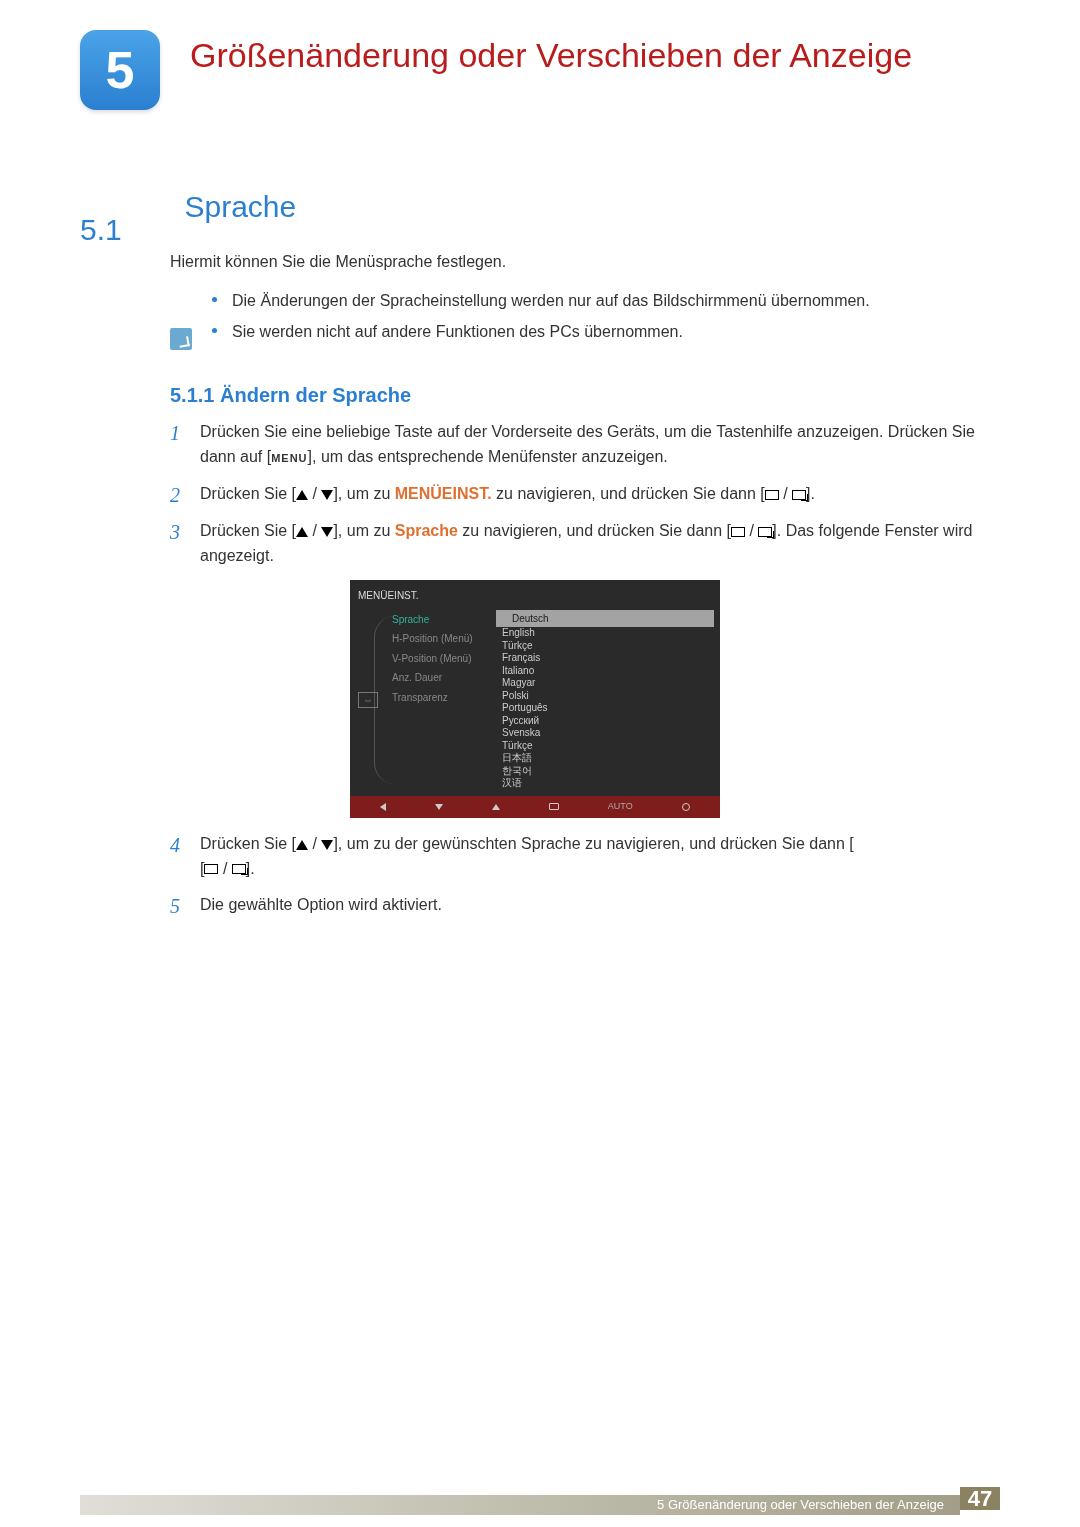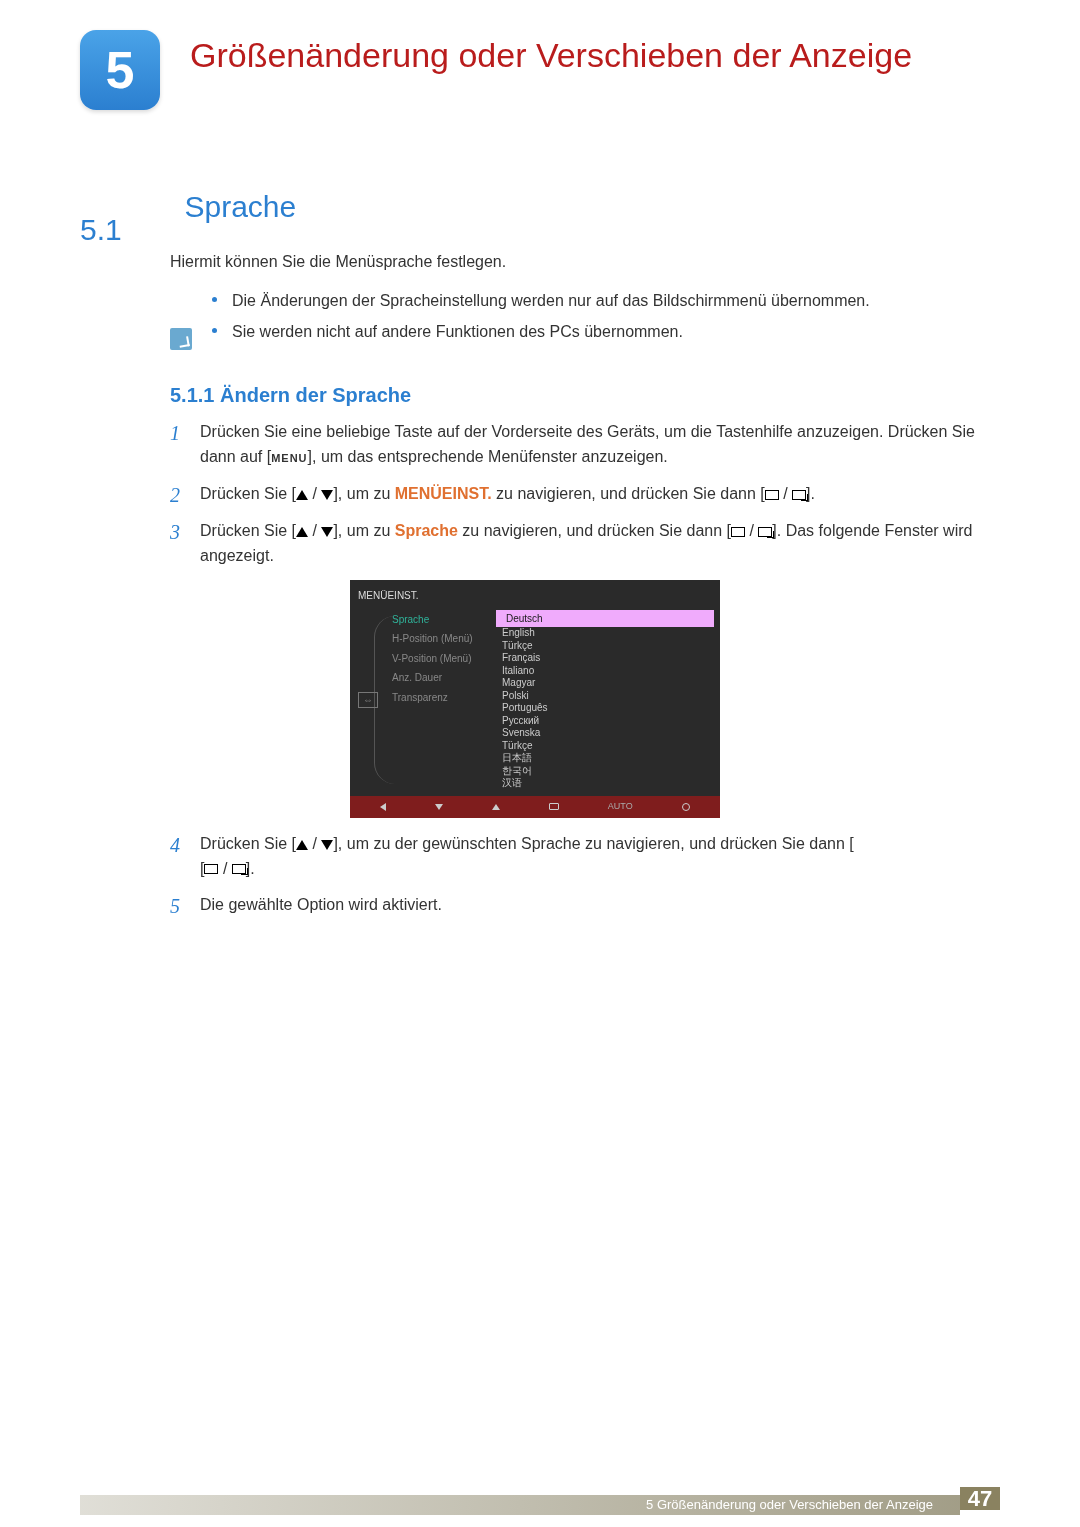--- a/index.html
+++ b/index.html
@@ -199,23 +199,23 @@
     width:20px;height:16px;border:1px solid #777;display:flex;align-items:center;justify-content:center;
     font-size:9px;color:#aaa;
   }
   .osd-left div { padding:2px 0; color:#888; font-size:10px;}
   .osd-left .active { color:#2fb39a; }
   .osd-right {
     flex:1;
     position: relative;
   }
   .osd-highlight {
-    background:#f0abfc;
+    background:#a3a3a3;
     color:#1a1a1a;
-    padding:1px 10px;
+    padding:1px 16px;
     font-size:10px;
   }
   .osd-right .lang { padding:0 6px; font-size:10px; color:#ccc; line-height:1.25;}
   .osd-bottom {
     background:#7f1d1d;
     display:flex;
     justify-content: space-around;
     align-items: center;
     padding:4px 6px;
     font-size:9px;
@@ -230,21 +230,21 @@
   .footer {
     position: absolute;
     left: 0; right: 0; bottom: 0;
     height: 40px;
   }
   .footer-bar {
     position: absolute;
     left: 80px; right: 120px; top: 8px; height: 20px;
     background: linear-gradient(90deg, rgba(131,125,95,0.25) 0%, rgba(131,125,95,0.75) 100%);
     text-align: right;
-    padding-right: 27px;
+    padding-right: 16px;
     color: #fff;
     font-size: 13px;
     line-height: 20px;
   }
   .footer-page {
     position: absolute;
     right: 80px; top: 0;
     width: 40px; height: 23px;
     background: #8a8260;
     color: #fff;

